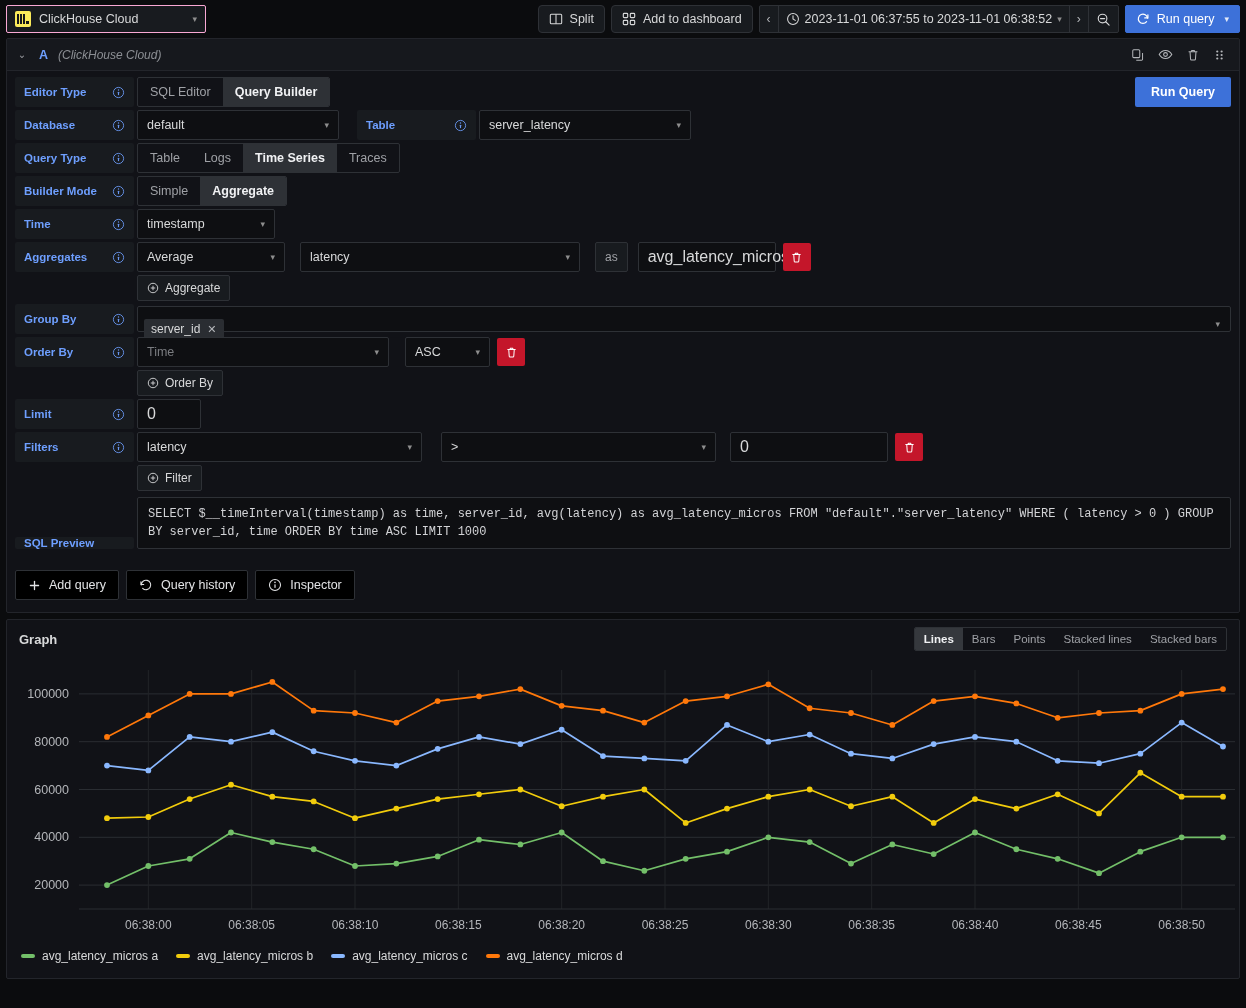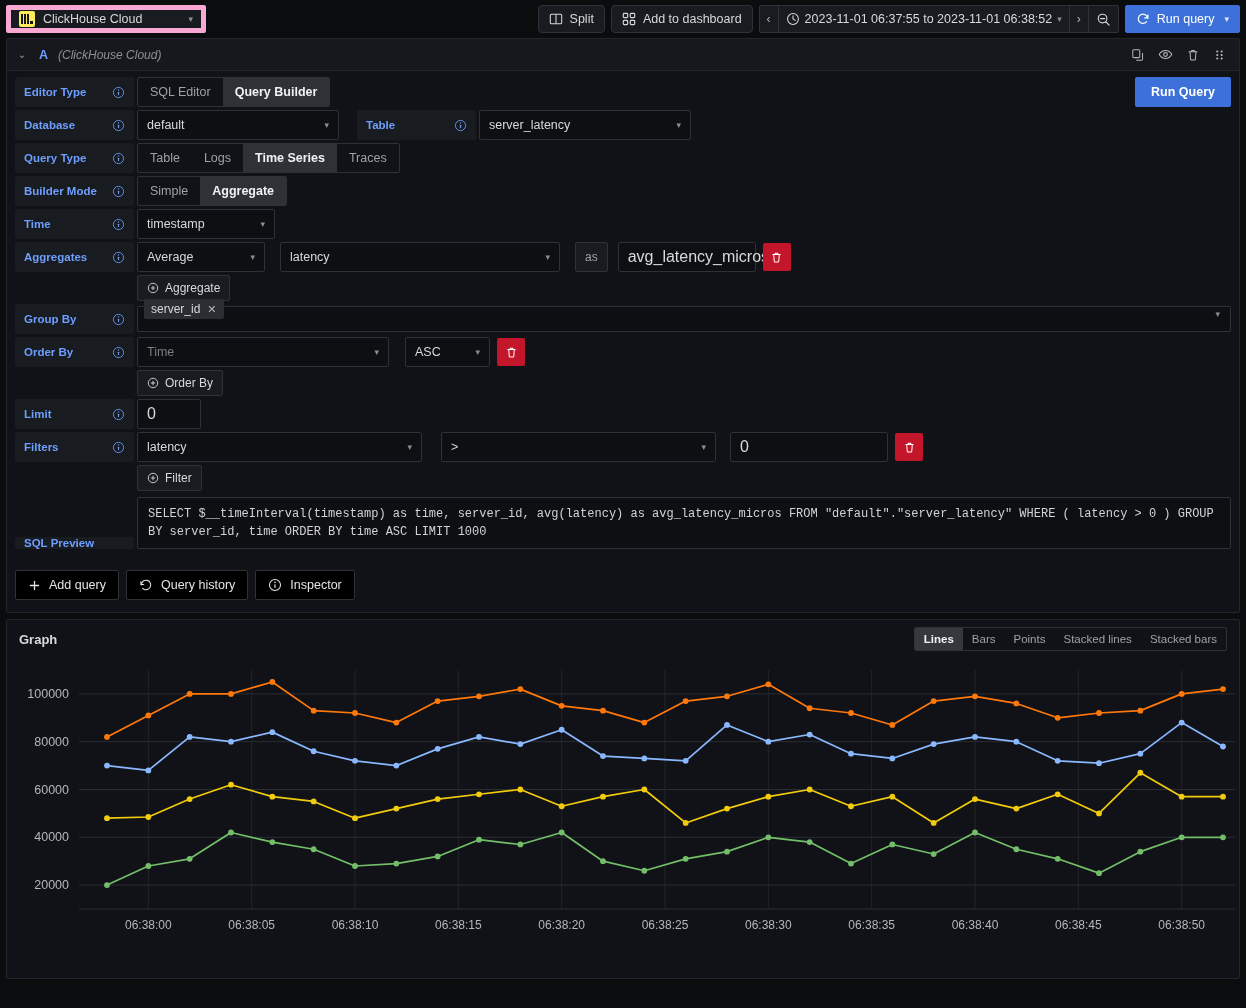--- a/index.html
+++ b/index.html
@@ -13,21 +13,21 @@
   }
   .app { width: 1246px; height: 1008px; position: relative; }
 
   
   .toolbar {
     height: 38px; display: flex; align-items: center;
     padding: 0 6px; gap: 6px; background: #0b0c0e;
   }
   .ds-picker {
     display: flex; align-items: center; gap: 8px;
-    background: #181b1f; border: 5px solid #f9a8d4;
+    background: #181b1f; border: 1px solid #f9a8d4;
     border-radius: 2px; height: 28px; padding: 0 8px;
     width: 200px; font-size: 12.5px; color: #d8d9da;
   }
   .ds-logo {
     width: 16px; height: 16px; background: #fbea5a;
     border-radius: 2px; position: relative; flex: 0 0 auto;
     display: flex; align-items: center; justify-content: center;
   }
   .ds-logo i {
     display: block; width: 1.6px; height: 10px; background: #161719; margin: 0 0.7px;
@@ -121,21 +121,21 @@
     display: flex; align-items: center; justify-content: center;
     margin-left: 7px; flex: 0 0 28px;
   }
   .add-btn {
     height: 26px; background: #181b1f; border: 1px solid #2e3136;
     border-radius: 2px; display: inline-flex; align-items: center; gap: 6px;
     padding: 0 9px; font-size: 12px; color: #d8d9da; font-weight: 500;
   }
   .tagbox {
     flex: 1; height: 16px; background: #0e0f12; border: 1px solid #2e3136;
-    border-radius: 2px; display: flex; align-items: flex-end; padding: 12px 6px;
+    border-radius: 2px; display: flex; align-items: flex-start; padding: 12px 6px;
   }
   .tag {
     background: #2a2d32; border-radius: 2px; height: 20px;
     display: flex; align-items: center; gap: 7px; padding: 0 7px;
     font-size: 12px; color: #d8d9da;
   }
   .tag .x { color: #b4b6ba; font-size: 11px; }
   .tagbox .c { margin-left: auto; color: #8e8e8e; font-size: 9px; padding-right: 4px; }
 
   .sqlprev {
@@ -402,21 +402,21 @@
         <div class="lbl">
           <span class="txt">Aggregates</span>
           <span class="info">
             <svg width="13" height="13" viewBox="0 0 16 16">
                 <circle cx="8" cy="8" r="6.3" fill="none" stroke="#6e9fff" stroke-width="1.1"></circle>
                 <circle cx="8" cy="5" r="0.85" fill="#6e9fff"></circle>
                 <rect x="7.3" y="7" width="1.4" height="4.3" rx="0.6" fill="#6e9fff"></rect>
               </svg>
           </span>
         </div>
-        <div class="sel" style="width:128px;">
+        <div class="sel" style="width:148px;">
           <span class="v">Average</span>
           <span class="c">▾</span>
         </div>
         <div class="sel" style="width:280px;margin-left:15px;">
           <span class="v">latency</span>
           <span class="c">▾</span>
         </div>
         <div class="as-box" style="margin-left:15px;">
           <span>as</span>
         </div>
@@ -758,14 +758,32 @@
             <circle cx="1009.3333333333334" cy="45.46000000000001" r="2.9" fill="#ff780a"></circle>
             <circle cx="1050.6666666666667" cy="59.79999999999998" r="2.9" fill="#ff780a"></circle>
             <circle cx="1092" cy="55.02000000000001" r="2.9" fill="#ff780a"></circle>
             <circle cx="1133.3333333333335" cy="52.629999999999995" r="2.9" fill="#ff780a"></circle>
             <circle cx="1174.6666666666667" cy="35.900000000000006" r="2.9" fill="#ff780a"></circle>
             <circle cx="1216" cy="31.120000000000005" r="2.9" fill="#ff780a"></circle>
           </g>
         </svg>
     </div>
 
+    <div class="legend" id="legend">
+        <div class="lgitem">
+          <span class="lgswatch" style="background: rgb(115, 191, 105);"></span>
+          <span>avg_latency_micros a</span>
+        </div>
+        <div class="lgitem">
+          <span class="lgswatch" style="background: rgb(242, 204, 12);"></span>
+          <span>avg_latency_micros b</span>
+        </div>
+        <div class="lgitem">
+          <span class="lgswatch" style="background: rgb(138, 184, 255);"></span>
+          <span>avg_latency_micros c</span>
+        </div>
+        <div class="lgitem">
+          <span class="lgswatch" style="background: rgb(255, 120, 10);"></span>
+          <span>avg_latency_micros d</span>
+        </div>
+      </div>
   </div>
 </div>
 
 </body></html>

